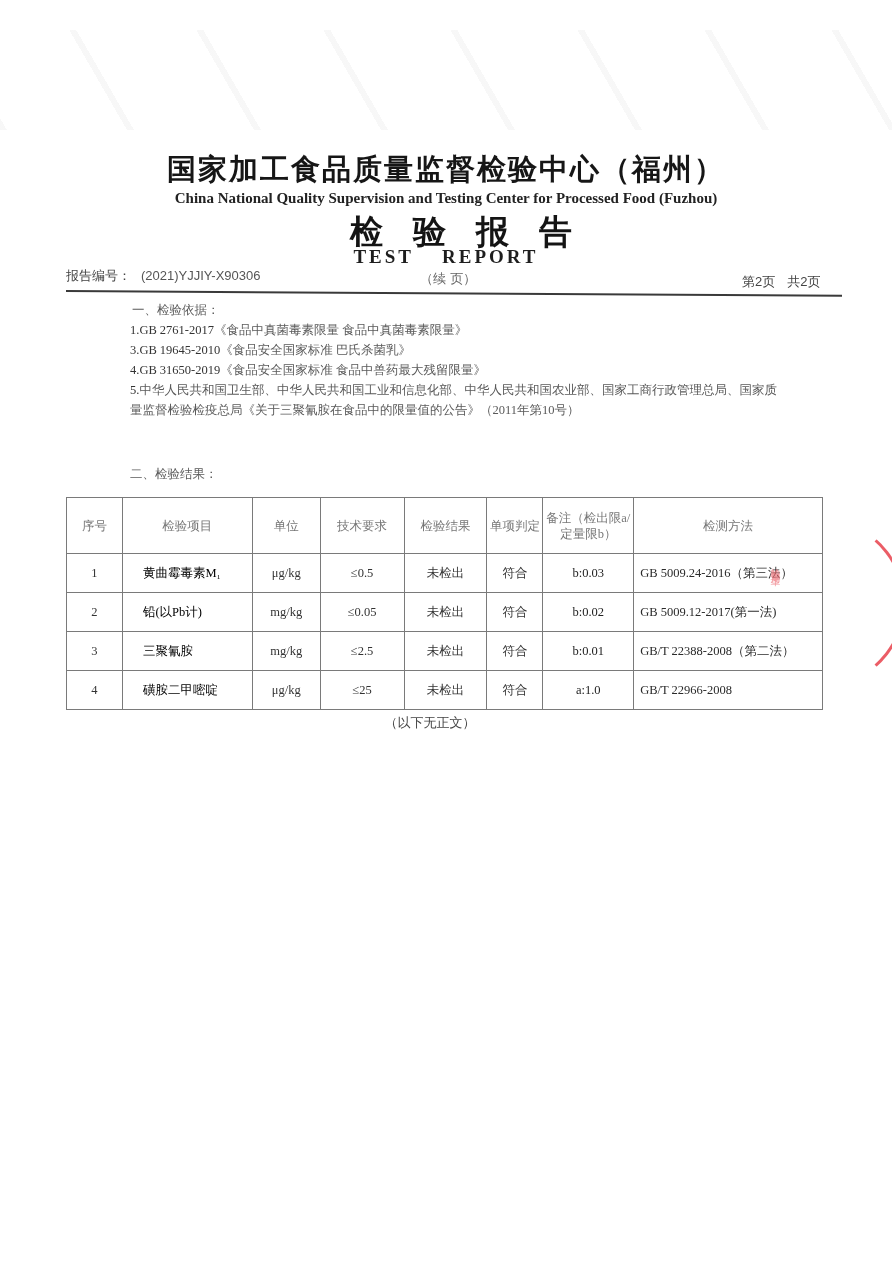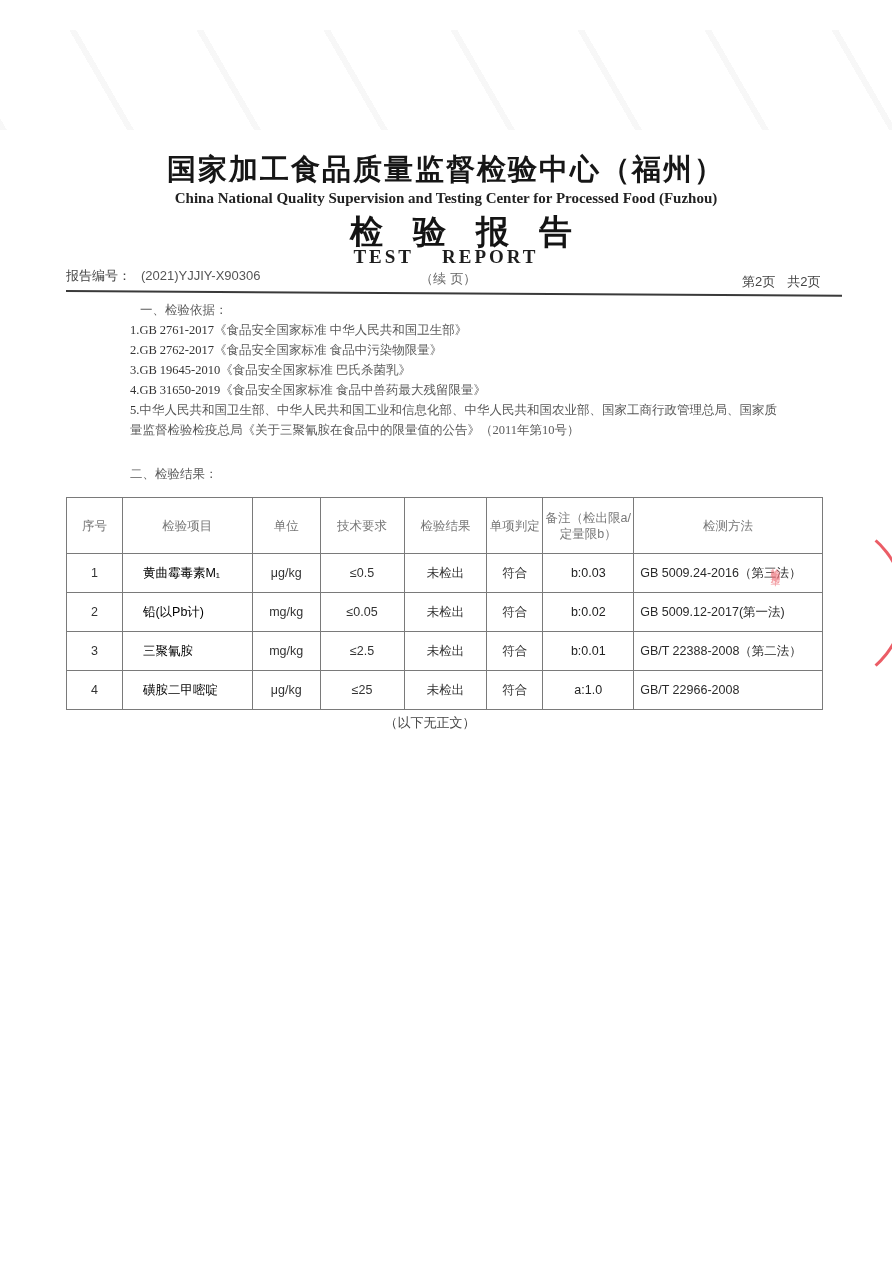--- a/index.html
+++ b/index.html
@@ -15,30 +15,30 @@
   .title-en { top: 246px; font-size: 19px; font-weight: bold; letter-spacing: 3px; font-family: "Liberation Serif", serif; color: #1e1e1e; }
   .title-en span { margin: 0 14px; }
   .report-no { top: 267px; left: 66px; font-size: 13px; color: #444; font-family: "Liberation Sans", sans-serif; }
   .report-no .val { margin-left: 10px; color: #555; }
   .cont { top: 270px; left: 420px; font-size: 13px; color: #666; }
   .page-no { top: 273px; left: 730px; font-size: 13px; color: #444; font-family: "Liberation Sans", sans-serif; }
   .page-no span { margin-left: 12px; }
   .rule { top: 290px; left: 66px; width: 776px; height: 2px; background: #3a3a3a; transform: rotate(0.35deg); transform-origin: left; }
   .basis { left: 130px; font-size: 12.5px; color: #5a5a5a; line-height: 20px; font-family: "Liberation Serif", serif; }
   .basis .code { color: #333; }
-  .basis-head { top: 300px; left: 140px; }
+  .basis-head { top: 300px; left: 132px; }
   .basis-list { top: 320px; width: 650px; }
   .basis-list .item { white-space: nowrap; }
   .basis-list .item.wrap { white-space: normal; width: 650px; }
   .results-head { top: 464px; left: 130px; }
 
   table.results {
     position: absolute; top: 497px; left: 66px; width: 757px;
     border-collapse: collapse; font-size: 12.5px; color: #333;
-    font-family: Liberation Sans, sans-serif;
+    font-family: Liberation Serif, serif;
   }
   table.results th, table.results td {
     border: 1px solid #7a7a7a; text-align: center; vertical-align: middle; padding: 0 2px;
   }
   table.results th { height: 55px; font-weight: normal; color: #777; line-height: 16px; }
   table.results td { height: 38px; }
   table.results td.item { text-align: left; padding-left: 20px; color: #000000; }
   table.results td.method { text-align: left; padding-left: 6px; color: #2a2a2a; }
   table.results td.remark { color: #222; }
   .end-note { top: 714px; left: 0; width: 860px; text-align: center; font-size: 13px; color: #444; }
@@ -74,22 +74,21 @@
   <span>报告编号：</span><span class="val">(2021)YJJIY-X90306</span>
 </div>
 <div class="abs cont">（续 页）</div>
 <div class="abs page-no">
   <span>第2页</span><span>共2页</span>
 </div>
 <div class="abs rule"></div>
 
 <div class="abs basis basis-head">一、检验依据：</div>
 <div class="abs basis basis-list">
-  <div class="item"><span class="code">1.GB 2761-2017</span><span>《食品安全国家标准 中华人民共和国卫生部》</span></div>
-  <div class="item"><span class="code">2.GB 2762-2017</span><span>《食品安全国家标准 食品中污染物限量》</span></div>
+  <div class="item"><span class="code">1.GB 2761-2017</span><span>《食品中真菌毒素限量 食品中真菌毒素限量》</span></div>
   <div class="item"><span class="code">3.GB 19645-2010</span><span>《食品安全国家标准 巴氏杀菌乳》</span></div>
   <div class="item"><span class="code">4.GB 31650-2019</span><span>《食品安全国家标准 食品中兽药最大残留限量》</span></div>
   <div class="item wrap"><span class="code">5.</span><span>中华人民共和国卫生部、中华人民共和国工业和信息化部、中华人民共和国农业部、国家工商行政管理总局、国家质量监督检验检疫总局《关于三聚氰胺在食品中的限量值的公告》（2011年第10号）</span></div>
 </div>
 <div class="abs basis results-head">二、检验结果：</div>
 
 <table class="results">
   <colgroup>
     <col style="width:56px">
       <col style="width:130px">

